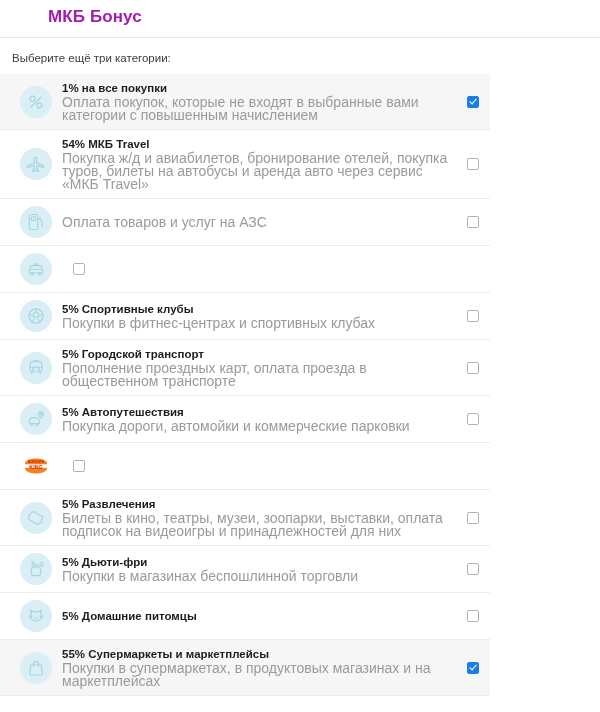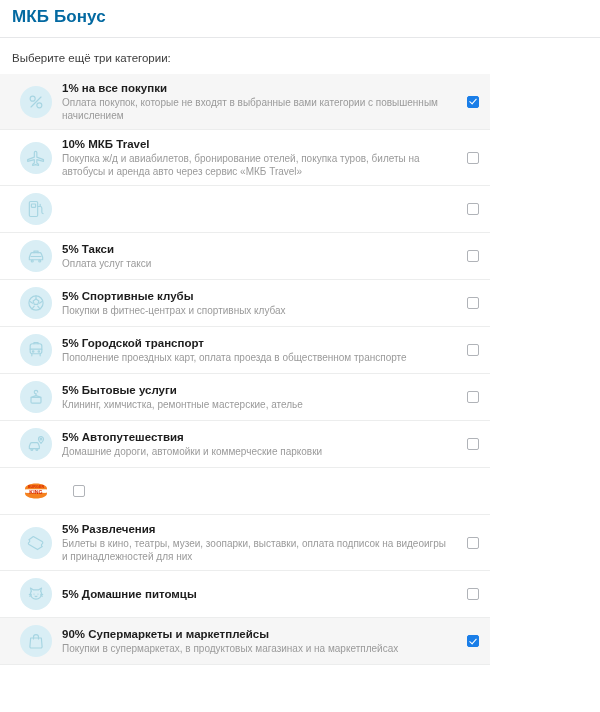--- a/index.html
+++ b/index.html
@@ -16,24 +16,25 @@
   }
   .page {
     position: relative;
     width: 600px;
     height: 712px;
     box-sizing: border-box;
   }
   .page-title {
     font-size: 17px;
     font-weight: bold;
-    color: #0369a1;
+    color: #a21caf;
     padding: 6px 1px 0 12px;
     letter-spacing: 0.1px;
     line-height: 22px;
+    margin-left: 36px;
   }
   .title-rule {
     margin-top: 9px;
     border-top: 1px solid #e6e7e9;
     width: 100%;
   }
   .subtitle {
     font-size: 11.5px;
     color: #3c3c3c;
     padding: 13px 12px 9px 12px;
@@ -85,21 +86,21 @@
     padding-right: 8px;
   }
   .cat-title {
     font-size: 11.5px;
     font-weight: bold;
     color: #1d1d1d;
     line-height: 14px;
     margin-bottom: 1px;
   }
   .cat-desc {
-    font-size: 10px;
+    font-size: 14px;
     color: #9a9a9a;
     line-height: 13px;
   }
   .cb-cell {
     flex: 0 0 auto;
     width: 34px;
     display: flex;
     align-items: center;
     justify-content: center;
   }
@@ -155,55 +156,52 @@
           <div class="checkbox checked" role="checkbox" aria-checked="true"></div>
         </div>
       </div>
       <div class="row tall">
         <div class="icon-wrap">
           <svg width="20" height="20" viewBox="0 0 24 24" fill="none" stroke="#a7d5e2" stroke-width="1.4" stroke-linecap="round" stroke-linejoin="round">
             <path d="M21 14l-8-3V5.5a1.5 1.5 0 0 0-3 0V11l-8 3v2l8-2v4l-2 1.5V21l3.5-1 3.5 1v-1.5L13 18v-4l8 2z"></path>
           </svg>
         </div>
         <div class="texts">
-          <div class="cat-title">10% МКБ Travel</div>
+          <div class="cat-title">54% МКБ Travel</div>
           <div class="cat-desc">Покупка ж/д и авиабилетов, бронирование отелей, покупка туров, билеты на автобусы и аренда авто через сервис «МКБ Travel»</div>
         </div>
         <div class="cb-cell">
           <div class="checkbox" role="checkbox" aria-checked="false"></div>
         </div>
       </div>
       <div class="row">
         <div class="icon-wrap">
           <svg width="20" height="20" viewBox="0 0 24 24" fill="none" stroke="#a7d5e2" stroke-width="1.4" stroke-linecap="round" stroke-linejoin="round">
             <rect x="4" y="3" width="10" height="18" rx="1.5"></rect>
             <rect x="6.5" y="6" width="5" height="4" rx="0.6"></rect>
             <path d="M14 9h3a2 2 0 0 1 2 2v5a1.5 1.5 0 0 0 1.5 1.5"></path>
             <path d="M17 9V6.5"></path>
           </svg>
         </div>
         <div class="texts">
+          <div class="cat-desc">Оплата товаров и услуг на АЗС</div>
         </div>
         <div class="cb-cell">
           <div class="checkbox" role="checkbox" aria-checked="false"></div>
         </div>
       </div>
       <div class="row">
         <div class="icon-wrap">
           <svg width="20" height="20" viewBox="0 0 24 24" fill="none" stroke="#a7d5e2" stroke-width="1.4" stroke-linecap="round" stroke-linejoin="round">
             <path d="M4 16.5h16v-3l-1.6-4.2a2 2 0 0 0-1.9-1.3H7.5a2 2 0 0 0-1.9 1.3L4 13.5z"></path>
             <path d="M9.5 8V6.2h5V8"></path>
             <circle cx="7.5" cy="18" r="1.2"></circle>
             <circle cx="16.5" cy="18" r="1.2"></circle>
             <line x1="6" y1="12.6" x2="18" y2="12.6"></line>
           </svg>
-        </div>
-        <div class="texts">
-          <div class="cat-title">5% Такси</div>
-          <div class="cat-desc">Оплата услуг такси</div>
         </div>
         <div class="cb-cell">
           <div class="checkbox" role="checkbox" aria-checked="false"></div>
         </div>
       </div>
       <div class="row">
         <div class="icon-wrap">
           <svg width="20" height="20" viewBox="0 0 24 24" fill="none" stroke="#a7d5e2" stroke-width="1.4" stroke-linecap="round" stroke-linejoin="round">
             <circle cx="12" cy="12" r="8.5"></circle>
             <path d="M12 7.2l3.4 2.5-1.3 4h-4.2l-1.3-4z"></path>
@@ -233,47 +231,30 @@
           <div class="cat-title">5% Городской транспорт</div>
           <div class="cat-desc">Пополнение проездных карт, оплата проезда в общественном транспорте</div>
         </div>
         <div class="cb-cell">
           <div class="checkbox" role="checkbox" aria-checked="false"></div>
         </div>
       </div>
       <div class="row">
         <div class="icon-wrap">
           <svg width="20" height="20" viewBox="0 0 24 24" fill="none" stroke="#a7d5e2" stroke-width="1.4" stroke-linecap="round" stroke-linejoin="round">
-            <path d="M12 8.2a2.1 2.1 0 1 1 2.1-2.1"></path>
-            <path d="M12 8.2v2.1"></path>
-            <rect x="6" y="12.4" width="12" height="7" rx="1.4"></rect>
-            <path d="M12 10.3l6 2.1M12 10.3l-6 2.1"></path>
-          </svg>
-        </div>
-        <div class="texts">
-          <div class="cat-title">5% Бытовые услуги</div>
-          <div class="cat-desc">Клининг, химчистка, ремонтные мастерские, ателье</div>
-        </div>
-        <div class="cb-cell">
-          <div class="checkbox" role="checkbox" aria-checked="false"></div>
-        </div>
-      </div>
-      <div class="row">
-        <div class="icon-wrap">
-          <svg width="20" height="20" viewBox="0 0 24 24" fill="none" stroke="#a7d5e2" stroke-width="1.4" stroke-linecap="round" stroke-linejoin="round">
             <path d="M4 17.5h12v-2.8l-1.3-3.3a1.8 1.8 0 0 0-1.7-1.1H7a1.8 1.8 0 0 0-1.7 1.1L4 14.7z"></path>
             <circle cx="7" cy="18.6" r="1.1"></circle>
             <circle cx="13" cy="18.6" r="1.1"></circle>
             <path d="M18 3.2a3 3 0 0 1 3 3c0 2.2-3 5.1-3 5.1s-3-2.9-3-5.1a3 3 0 0 1 3-3z"></path>
             <circle cx="18" cy="6.2" r="1"></circle>
           </svg>
         </div>
         <div class="texts">
           <div class="cat-title">5% Автопутешествия</div>
-          <div class="cat-desc">Домашние дороги, автомойки и коммерческие парковки</div>
+          <div class="cat-desc">Покупка дороги, автомойки и коммерческие парковки</div>
         </div>
         <div class="cb-cell">
           <div class="checkbox" role="checkbox" aria-checked="false"></div>
         </div>
       </div>
       <div class="row">
         <div class="icon-wrap brand">
           <svg width="32" height="32" viewBox="0 0 32 32">
             <circle cx="16" cy="16" r="15.5" fill="#ffffff"></circle>
             <path d="M5 13.6c0-2.8 4.9-5 11-5s11 2.2 11 5c0 .6-.3 1.1-.9 1.5H5.9c-.6-.4-.9-.9-.9-1.5z" fill="#f5821f"></path>
@@ -297,20 +278,37 @@
           <div class="cat-title">5% Развлечения</div>
           <div class="cat-desc">Билеты в кино, театры, музеи, зоопарки, выставки, оплата подписок на видеоигры и принадлежностей для них</div>
         </div>
         <div class="cb-cell">
           <div class="checkbox" role="checkbox" aria-checked="false"></div>
         </div>
       </div>
       <div class="row">
         <div class="icon-wrap">
           <svg width="20" height="20" viewBox="0 0 24 24" fill="none" stroke="#a7d5e2" stroke-width="1.4" stroke-linecap="round" stroke-linejoin="round">
+            <path d="M10.2 9.3h3.4a4 4 0 0 1 4 4v3.6a3 3 0 0 1-3 3h-5.4a3 3 0 0 1-3-3v-3.6a4 4 0 0 1 4-4z"></path>
+            <rect x="10" y="6.6" width="3.8" height="2.7" rx="0.7"></rect>
+            <circle cx="18.6" cy="6.2" r="2"></circle>
+            <path d="M7.5 4.4l2 1.4M6.6 7.1l2.2 0.4M8.3 2.6l1 1.9"></path>
+          </svg>
+        </div>
+        <div class="texts">
+          <div class="cat-title">5% Дьюти-фри</div>
+          <div class="cat-desc">Покупки в магазинах беспошлинной торговли</div>
+        </div>
+        <div class="cb-cell">
+          <div class="checkbox" role="checkbox" aria-checked="false"></div>
+        </div>
+      </div>
+      <div class="row">
+        <div class="icon-wrap">
+          <svg width="20" height="20" viewBox="0 0 24 24" fill="none" stroke="#a7d5e2" stroke-width="1.4" stroke-linecap="round" stroke-linejoin="round">
             <path d="M6.4 8.6L5.3 4.9l3.4 2.1h6.6l3.4-2.1-1.1 3.7"></path>
             <path d="M6.4 8.6a6.6 6.6 0 0 0-1 3.5c0 3.4 2.9 6.1 6.6 6.1s6.6-2.7 6.6-6.1a6.6 6.6 0 0 0-1-3.5"></path>
             <circle cx="9.6" cy="12.1" r="0.7" fill="#a7d5e2" stroke="none"></circle>
             <circle cx="14.4" cy="12.1" r="0.7" fill="#a7d5e2" stroke="none"></circle>
             <path d="M10.8 14.6a1.6 1.6 0 0 0 2.4 0"></path>
             <path d="M4 12.5h2.2M4.3 14.6l2-0.5M17.8 12.5H20M17.7 14.1l2 0.5"></path>
           </svg>
         </div>
         <div class="texts">
           <div class="cat-title">5% Домашние питомцы</div>
@@ -320,21 +318,21 @@
         </div>
       </div>
       <div class="row selected">
         <div class="icon-wrap">
           <svg width="20" height="20" viewBox="0 0 24 24" fill="none" stroke="#a7d5e2" stroke-width="1.4" stroke-linecap="round" stroke-linejoin="round">
             <path d="M5.6 8.4h12.8l0.9 10.2a1.6 1.6 0 0 1-1.6 1.8H6.3a1.6 1.6 0 0 1-1.6-1.8z"></path>
             <path d="M9 9.6V7.3a3 3 0 0 1 6 0v2.3"></path>
           </svg>
         </div>
         <div class="texts">
-          <div class="cat-title">90% Супермаркеты и маркетплейсы</div>
+          <div class="cat-title">55% Супермаркеты и маркетплейсы</div>
           <div class="cat-desc">Покупки в супермаркетах, в продуктовых магазинах и на маркетплейсах</div>
         </div>
         <div class="cb-cell">
           <div class="checkbox checked" role="checkbox" aria-checked="true"></div>
         </div>
       </div>
     </div>
 
 </div>
 

